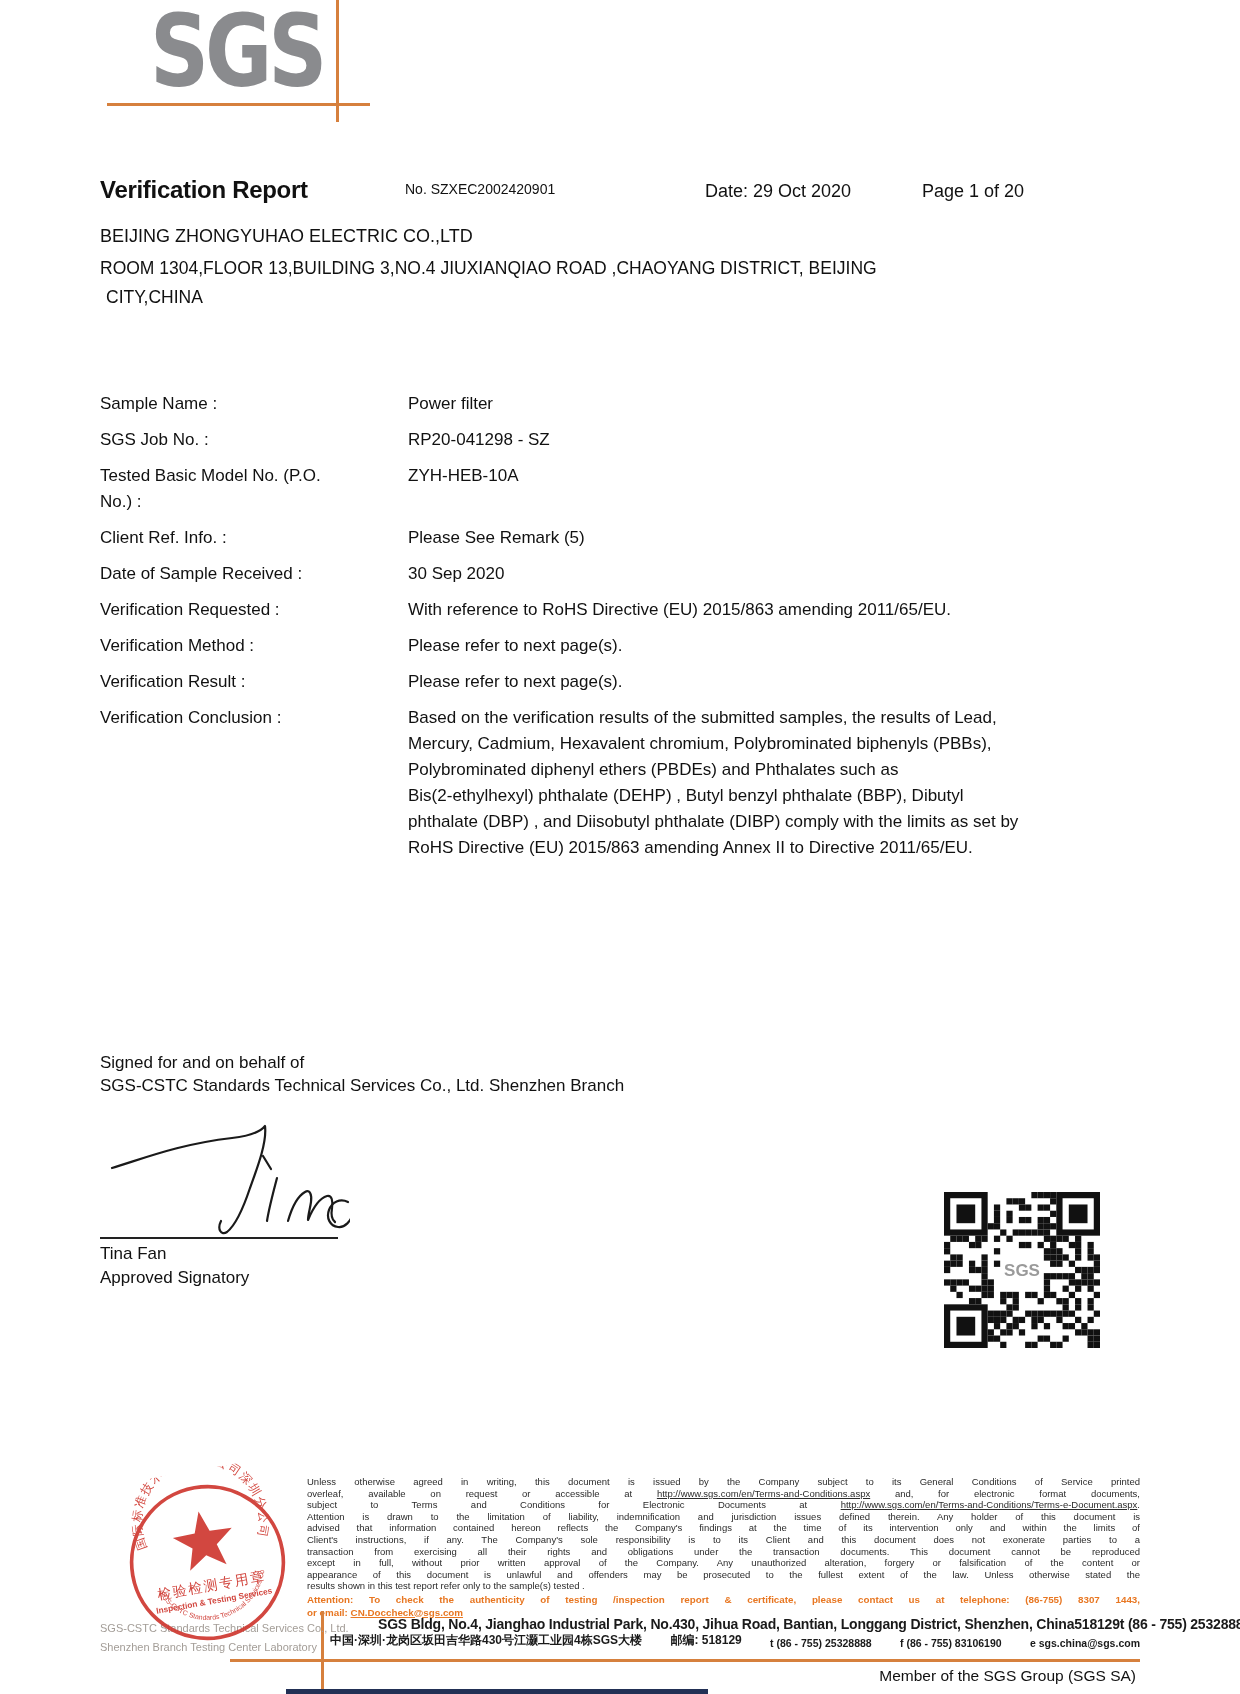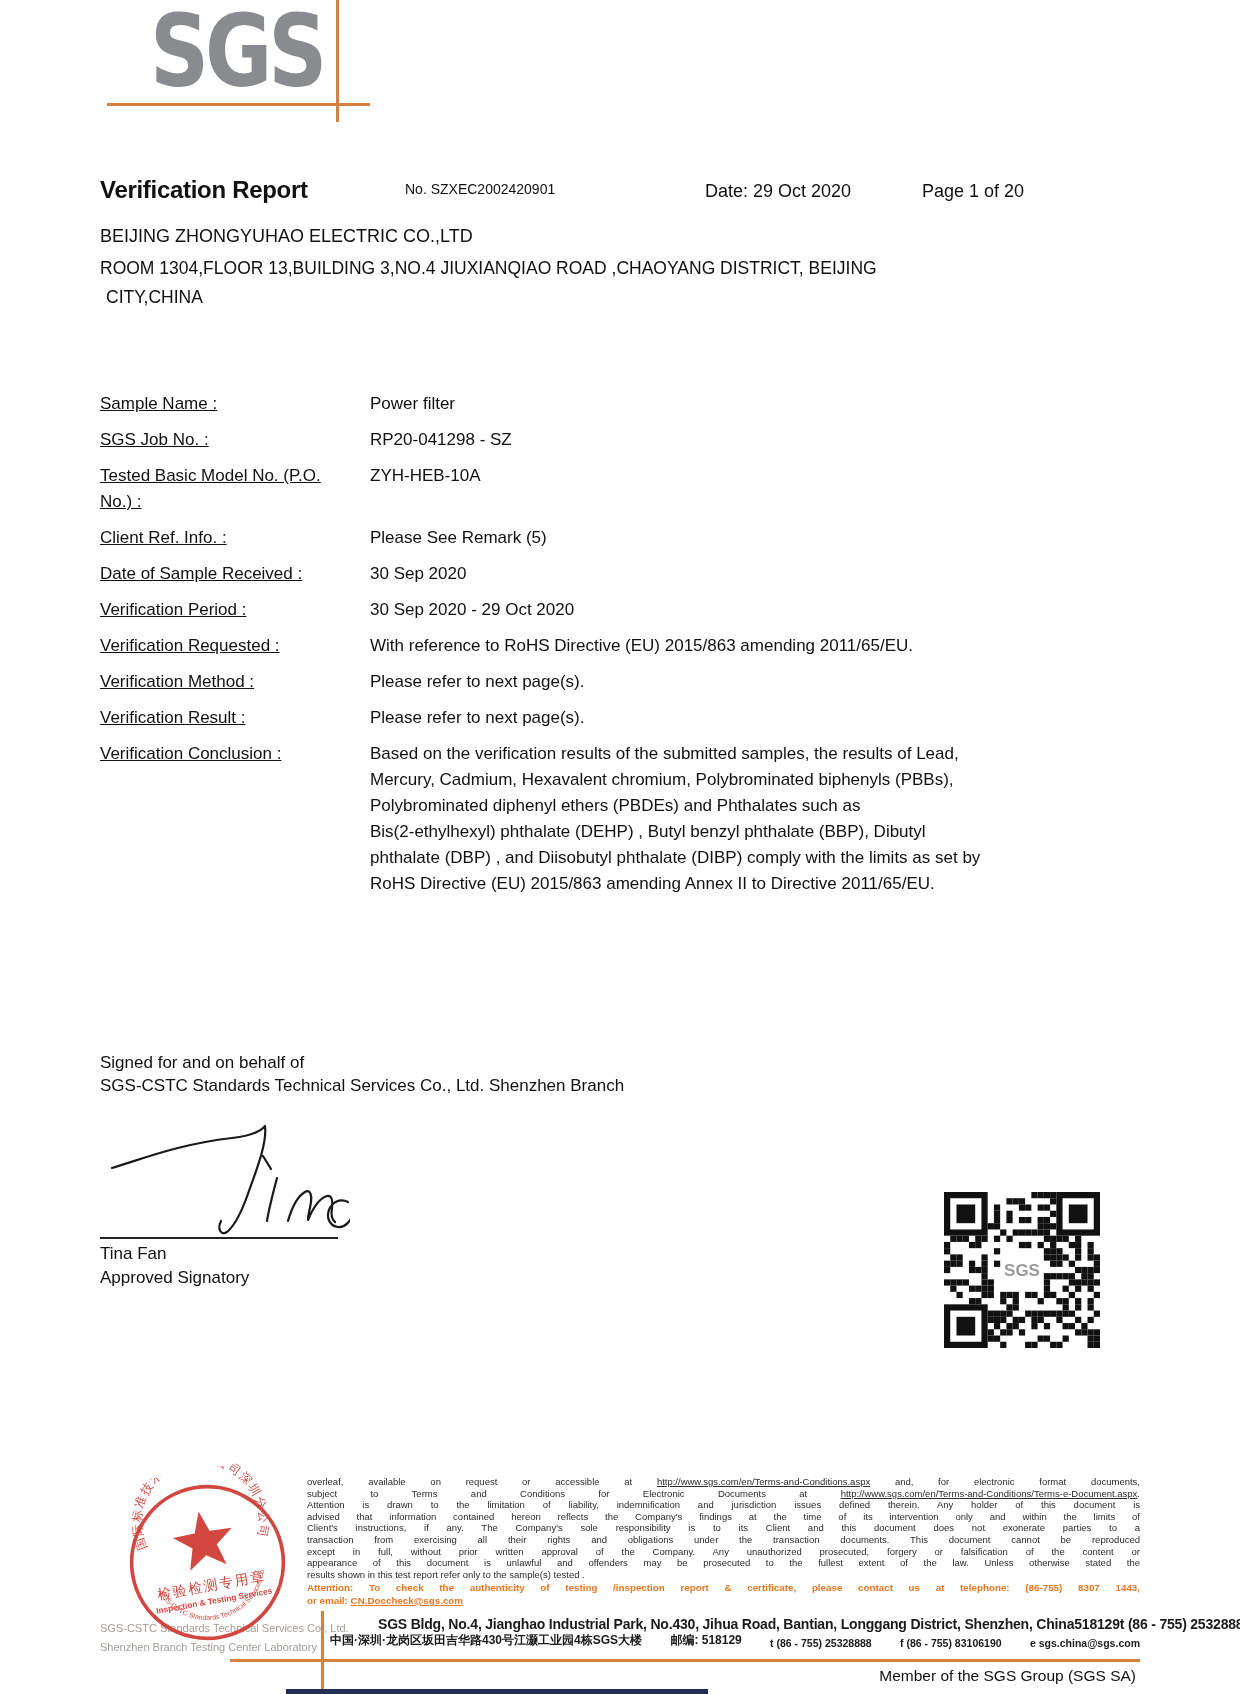--- a/index.html
+++ b/index.html
@@ -21,21 +21,21 @@
   .hdr-page{position:absolute;left:922px;top:181px;font-size:18px;}
 
   
   .client-name{position:absolute;left:100px;top:226px;font-size:18px;}
   .client-addr1{position:absolute;left:100px;top:258px;font-size:17.5px;}
   .client-addr2{position:absolute;left:106px;top:287px;font-size:17.5px;text-align:center;}
 
   
   .fields{position:absolute;left:100px;top:391px;width:960px;font-size:17px;}
   .frow{display:flex;margin-bottom:10px;line-height:26px;}
-  .flabel{width:250px;flex:none;padding-right:20px;text-decoration:underline;}
+  .flabel{width:250px;flex:none;padding-right:58px;}
   .fvalue{width:658px;}
 
   
   .signed1{position:absolute;left:100px;top:1053px;font-size:17px;}
   .signed2{position:absolute;left:100px;top:1076px;font-size:17px;}
   .sig-svg{position:absolute;left:100px;top:1116px;}
   .sig-line{position:absolute;left:100px;top:1237px;width:238px;height:2px;background:#222;}
   .sig-name{position:absolute;left:100px;top:1244px;font-size:17px;}
   .sig-title{position:absolute;left:100px;top:1268px;font-size:17px;}
 
@@ -106,24 +106,20 @@
       <div class="flabel">Tested Basic Model No. (P.O. No.) :</div>
       <div class="fvalue">ZYH-HEB-10A</div>
     </div>
     <div class="frow">
       <div class="flabel">Client Ref. Info. :</div>
       <div class="fvalue">Please See Remark (5)</div>
     </div>
     <div class="frow">
       <div class="flabel">Date of Sample Received :</div>
       <div class="fvalue">30 Sep 2020</div>
-    </div>
-    <div class="frow">
-      <div class="flabel">Verification Period :</div>
-      <div class="fvalue">30 Sep 2020 - 29 Oct 2020</div>
     </div>
     <div class="frow">
       <div class="flabel">Verification Requested :</div>
       <div class="fvalue">With reference to RoHS Directive (EU) 2015/863 amending 2011/65/EU.</div>
     </div>
     <div class="frow">
       <div class="flabel">Verification Method :</div>
       <div class="fvalue">Please refer to next page(s).</div>
     </div>
     <div class="frow">
@@ -390,27 +386,28 @@
         <textPath href="#arcBot" startOffset="4%">SGS-CSTC Standards Technical Services Co.</textPath>
       </text>
     </svg>
   </div>
 
   <div class="foot-co1">SGS-CSTC Standards Technical Services Co., Ltd.</div>
   <div class="foot-co2">Shenzhen Branch Testing Center Laboratory</div>
 
   <div class="fineprint">
     <div id="disclaimer">
+        <div class="fp-line"><span>Unless otherwise agreed in writing, this document is issued by the Company subject to its General Conditions of Service printed</span></div>
         <div class="fp-line"><span>overleaf, available on request or accessible at </span><span class="u">http://www.sgs.com/en/Terms-and-Conditions.aspx</span><span> and, for electronic format documents,</span></div>
         <div class="fp-line"><span>subject to Terms and Conditions for Electronic Documents at </span><span class="u">http://www.sgs.com/en/Terms-and-Conditions/Terms-e-Document.aspx</span><span>.</span></div>
         <div class="fp-line"><span>Attention is drawn to the limitation of liability, indemnification and jurisdiction issues defined therein. Any holder of this document is</span></div>
         <div class="fp-line"><span>advised that information contained hereon reflects the Company's findings at the time of its intervention only and within the limits of</span></div>
         <div class="fp-line"><span>Client's instructions, if any. The Company's sole responsibility is to its Client and this document does not exonerate parties to a</span></div>
         <div class="fp-line"><span>transaction from exercising all their rights and obligations under the transaction documents. This document cannot be reproduced</span></div>
-        <div class="fp-line"><span>except in full, without prior written approval of the Company. Any unauthorized prosecuted, forgery or falsification of the content or</span></div>
+        <div class="fp-line"><span>except in full, without prior written approval of the Company. Any unauthorized alteration, forgery or falsification of the content or</span></div>
         <div class="fp-line"><span>appearance of this document is unlawful and offenders may be prosecuted to the fullest extent of the law. Unless otherwise stated the</span></div>
         <div class="fp-line last"><span>results shown in this test report refer only to the sample(s) tested .</span></div>
       </div>
     <div class="attn">
       <div class="attn-l1">Attention: To check the authenticity of testing /inspection report &amp; certificate, please contact us at telephone: (86-755) 8307 1443,</div>
       <div><span>or email: </span><span class="u">CN.Doccheck@sgs.com</span></div>
     </div>
   </div>
 
   <div class="addr-en">

